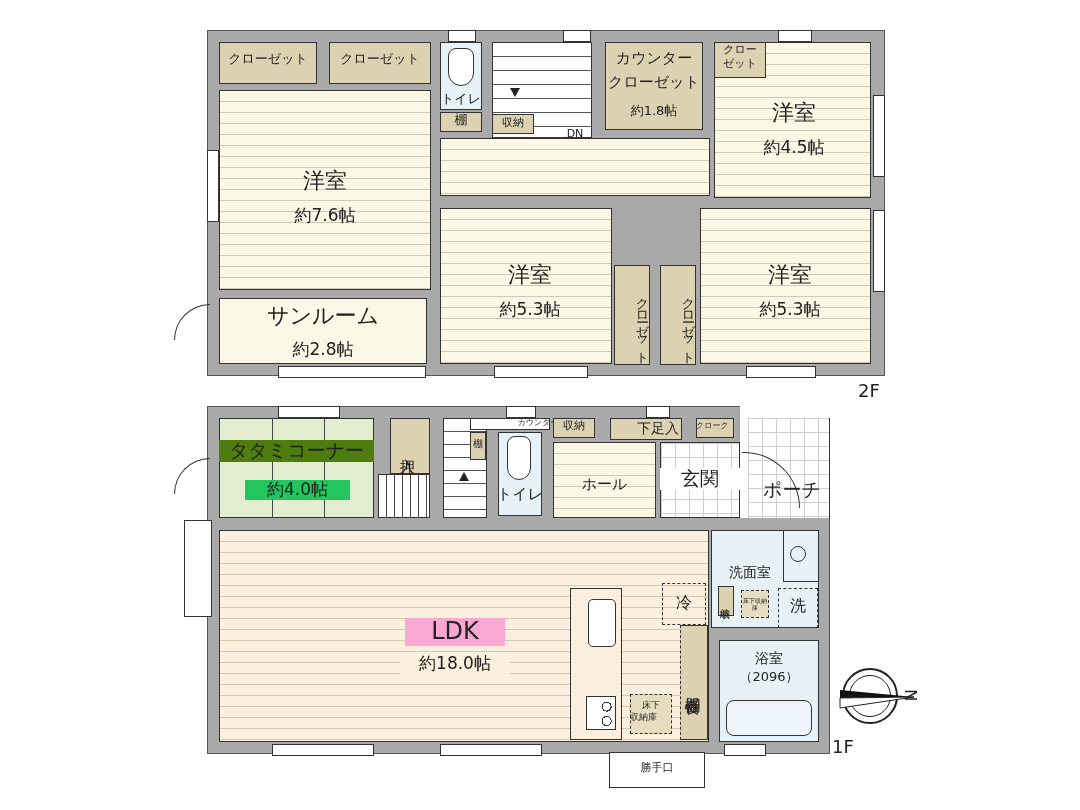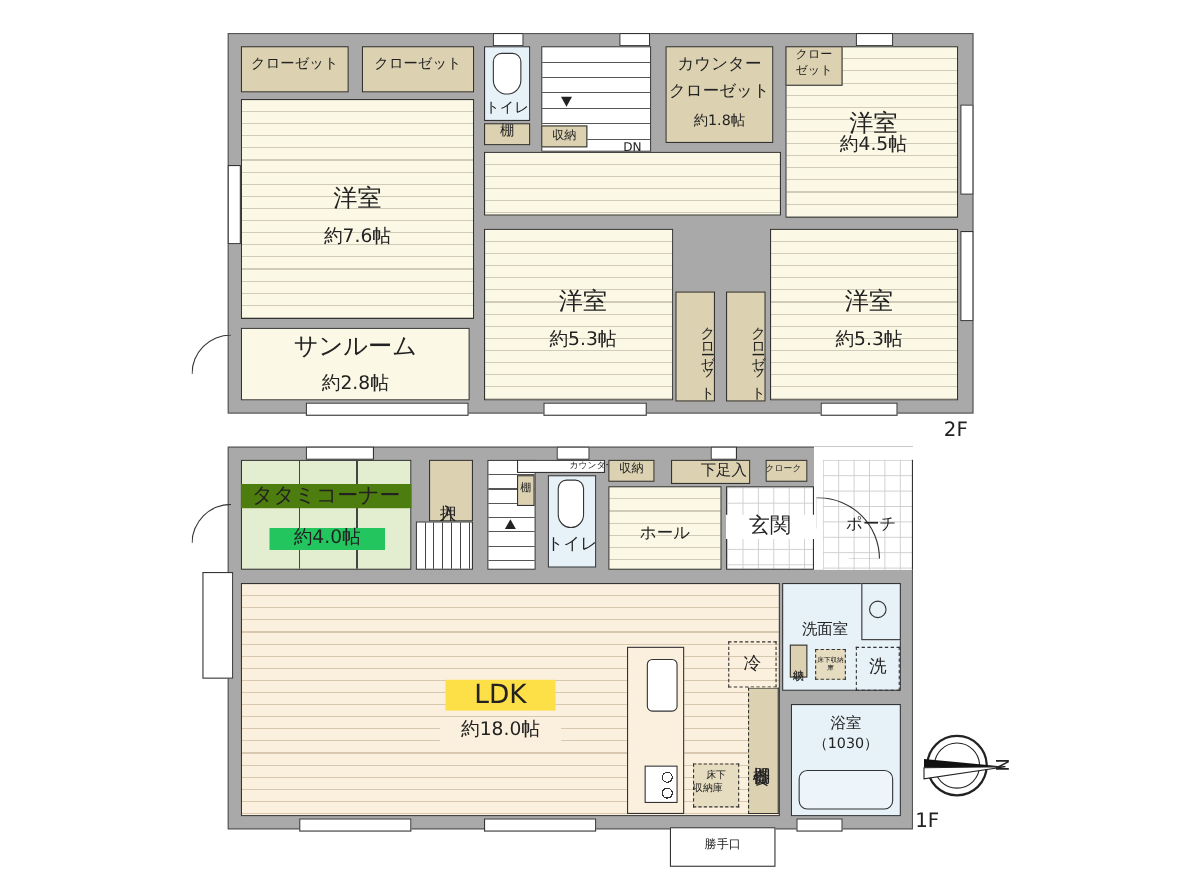--- a/index.html
+++ b/index.html
@@ -68,21 +68,21 @@
 <div class="abs storage" style="left:605px;top:42px;width:98px;height:88px;"></div>
 <div class="lbl lbl-sm" style="left:605px;top:50px;width:98px;font-size:15px;">カウンター</div>
 <div class="lbl lbl-sm" style="left:605px;top:74px;width:98px;font-size:15px;">クローゼット</div>
 <div class="lbl lbl-sm" style="left:605px;top:104px;width:98px;">約1.8帖</div>
 
 <div class="abs room wood" style="left:714px;top:42px;width:157px;height:156px;"></div>
 <div class="abs storage" style="left:714px;top:42px;width:52px;height:36px;"></div>
 <div class="lbl lbl-xs" style="left:714px;top:44px;width:52px;font-size:11px;">クロー</div>
 <div class="lbl lbl-xs" style="left:714px;top:58px;width:52px;font-size:11px;">ゼット</div>
 <div class="lbl lbl-big" style="left:754px;top:100px;width:80px;">洋室</div>
-<div class="lbl lbl-med" style="left:744px;top:122px;width:100px;">約4.5帖</div>
+<div class="lbl lbl-med" style="left:744px;top:138px;width:100px;">約4.5帖</div>
 
 <div class="abs room wood" style="left:440px;top:208px;width:172px;height:156px;"></div>
 <div class="lbl lbl-big" style="left:480px;top:262px;width:100px;">洋室</div>
 <div class="lbl lbl-med" style="left:475px;top:300px;width:110px;">約5.3帖</div>
 
 <div class="abs storage" style="left:614px;top:265px;width:36px;height:100px;"></div>
 <div class="lbl lbl-sm vert" style="left:615px;top:282px;height:80px;width:34px;">クローゼット</div>
 <div class="abs storage" style="left:660px;top:265px;width:36px;height:100px;"></div>
 <div class="lbl lbl-sm vert" style="left:661px;top:282px;height:80px;width:34px;">クローゼット</div>
 
@@ -138,24 +138,24 @@
 <div class="abs storage" style="left:610px;top:418px;width:72px;height:22px;"></div>
 <div class="lbl lbl-sm" style="left:610px;top:420px;width:96px;font-size:14px;">下足入</div>
 
 <div class="abs room tile-grid" style="left:660px;top:442px;width:80px;height:76px;"></div>
 <div class="lbl" style="left:660px;top:468px;width:80px;font-size:19px;background:#fff;">玄関</div>
 <div class="abs storage" style="left:696px;top:418px;width:38px;height:20px;"></div>
 <div class="lbl lbl-xs" style="left:696px;top:421px;width:18px;font-size:8px;">クローク</div>
 
 <div class="abs tile-grid" style="left:748px;top:418px;width:82px;height:100px;border-right:1.5px solid #333;"></div>
 <div class="abs" style="left:742px;top:452px;width:58px;height:56px;border-top:1.5px solid #333;border-right:1.5px solid #333;border-top-right-radius:58px;background:transparent;"></div>
-<div class="lbl lbl-sm" style="left:762px;top:468px;width:60px;font-size:15px;">ポーチ</div>
+<div class="lbl lbl-sm" style="left:762px;top:479px;width:60px;font-size:19px;">ポーチ</div>
 
 <div class="abs room wood-ldk" style="left:219px;top:530px;width:490px;height:212px;"></div>
-<div class="lbl" style="left:405px;top:618px;width:100px;font-size:24px;background:#fde047;">LDK</div>
+<div class="lbl" style="left:405px;top:618px;width:100px;font-size:24px;background:#f9a8d4;">LDK</div>
 <div class="lbl lbl-med" style="left:400px;top:654px;width:110px;background:#fbefdd;">約18.0帖</div>
 <div class="win" style="left:184px;top:520px;width:26px;height:95px;"></div>
 
 <div class="abs" style="left:570px;top:588px;width:52px;height:152px;border:1.5px solid #333;background:#fbefdd;"></div>
 <div class="abs" style="left:588px;top:599px;width:28px;height:48px;border:1.5px solid #333;border-radius:5px;background:#fff;"></div>
 <div class="abs" style="left:586px;top:696px;width:30px;height:34px;border:1.5px solid #333;background:#fff;
   background-image: radial-gradient(circle at 70% 30%, transparent 4px, #333 4px 5px, transparent 5px), radial-gradient(circle at 70% 75%, transparent 4px, #333 4px 5px, transparent 5px);"></div>
 <div class="abs dash" style="left:630px;top:694px;width:42px;height:40px;background:#e6dcbf;"></div>
 <div class="lbl lbl-xs" style="left:630px;top:700px;width:42px;font-size:9px;">床下</div>
 <div class="lbl lbl-xs" style="left:630px;top:712px;width:24px;font-size:9px;">収納庫</div>
@@ -171,21 +171,21 @@
 <div class="lbl lbl-sm" style="left:718px;top:564px;width:64px;font-size:14px;">洗面室</div>
 <div class="abs storage" style="left:718px;top:586px;width:16px;height:30px;"></div>
 <div class="lbl lbl-xs vert" style="left:719px;top:587px;height:28px;font-size:10px;">収納</div>
 <div class="abs dash" style="left:741px;top:590px;width:28px;height:28px;background:#e6dcbf;"></div>
 <div class="lbl lbl-xs" style="left:741px;top:598px;width:28px;font-size:6px;white-space:normal;">床下収納庫</div>
 <div class="abs dash" style="left:778px;top:588px;width:40px;height:40px;"></div>
 <div class="lbl lbl-sm" style="left:778px;top:597px;width:40px;font-size:16px;">洗</div>
 
 <div class="abs room tile-blue" style="left:719px;top:640px;width:100px;height:102px;"></div>
 <div class="lbl lbl-sm" style="left:719px;top:650px;width:100px;font-size:14px;">浴室</div>
-<div class="lbl lbl-sm" style="left:719px;top:670px;width:100px;font-size:13px;">（1030）</div>
+<div class="lbl lbl-sm" style="left:719px;top:670px;width:100px;font-size:13px;">（2096）</div>
 <div class="abs" style="left:726px;top:700px;width:86px;height:36px;border:1.5px solid #333;border-radius:8px;background:#eef5fa;"></div>
 
 <div class="abs" style="left:609px;top:752px;width:96px;height:36px;border:1px solid #333;background:#fff;"></div>
 <div class="lbl lbl-xs" style="left:626px;top:762px;width:62px;font-size:11px;">勝手口</div>
 
 <div class="win" style="left:278px;top:406px;width:60px;height:10px;"></div>
 <div class="win" style="left:506px;top:406px;width:28px;height:10px;"></div>
 <div class="win" style="left:646px;top:406px;width:22px;height:10px;"></div>
 <div class="win" style="left:272px;top:744px;width:100px;height:10px;"></div>
 <div class="win" style="left:440px;top:744px;width:100px;height:10px;"></div>

